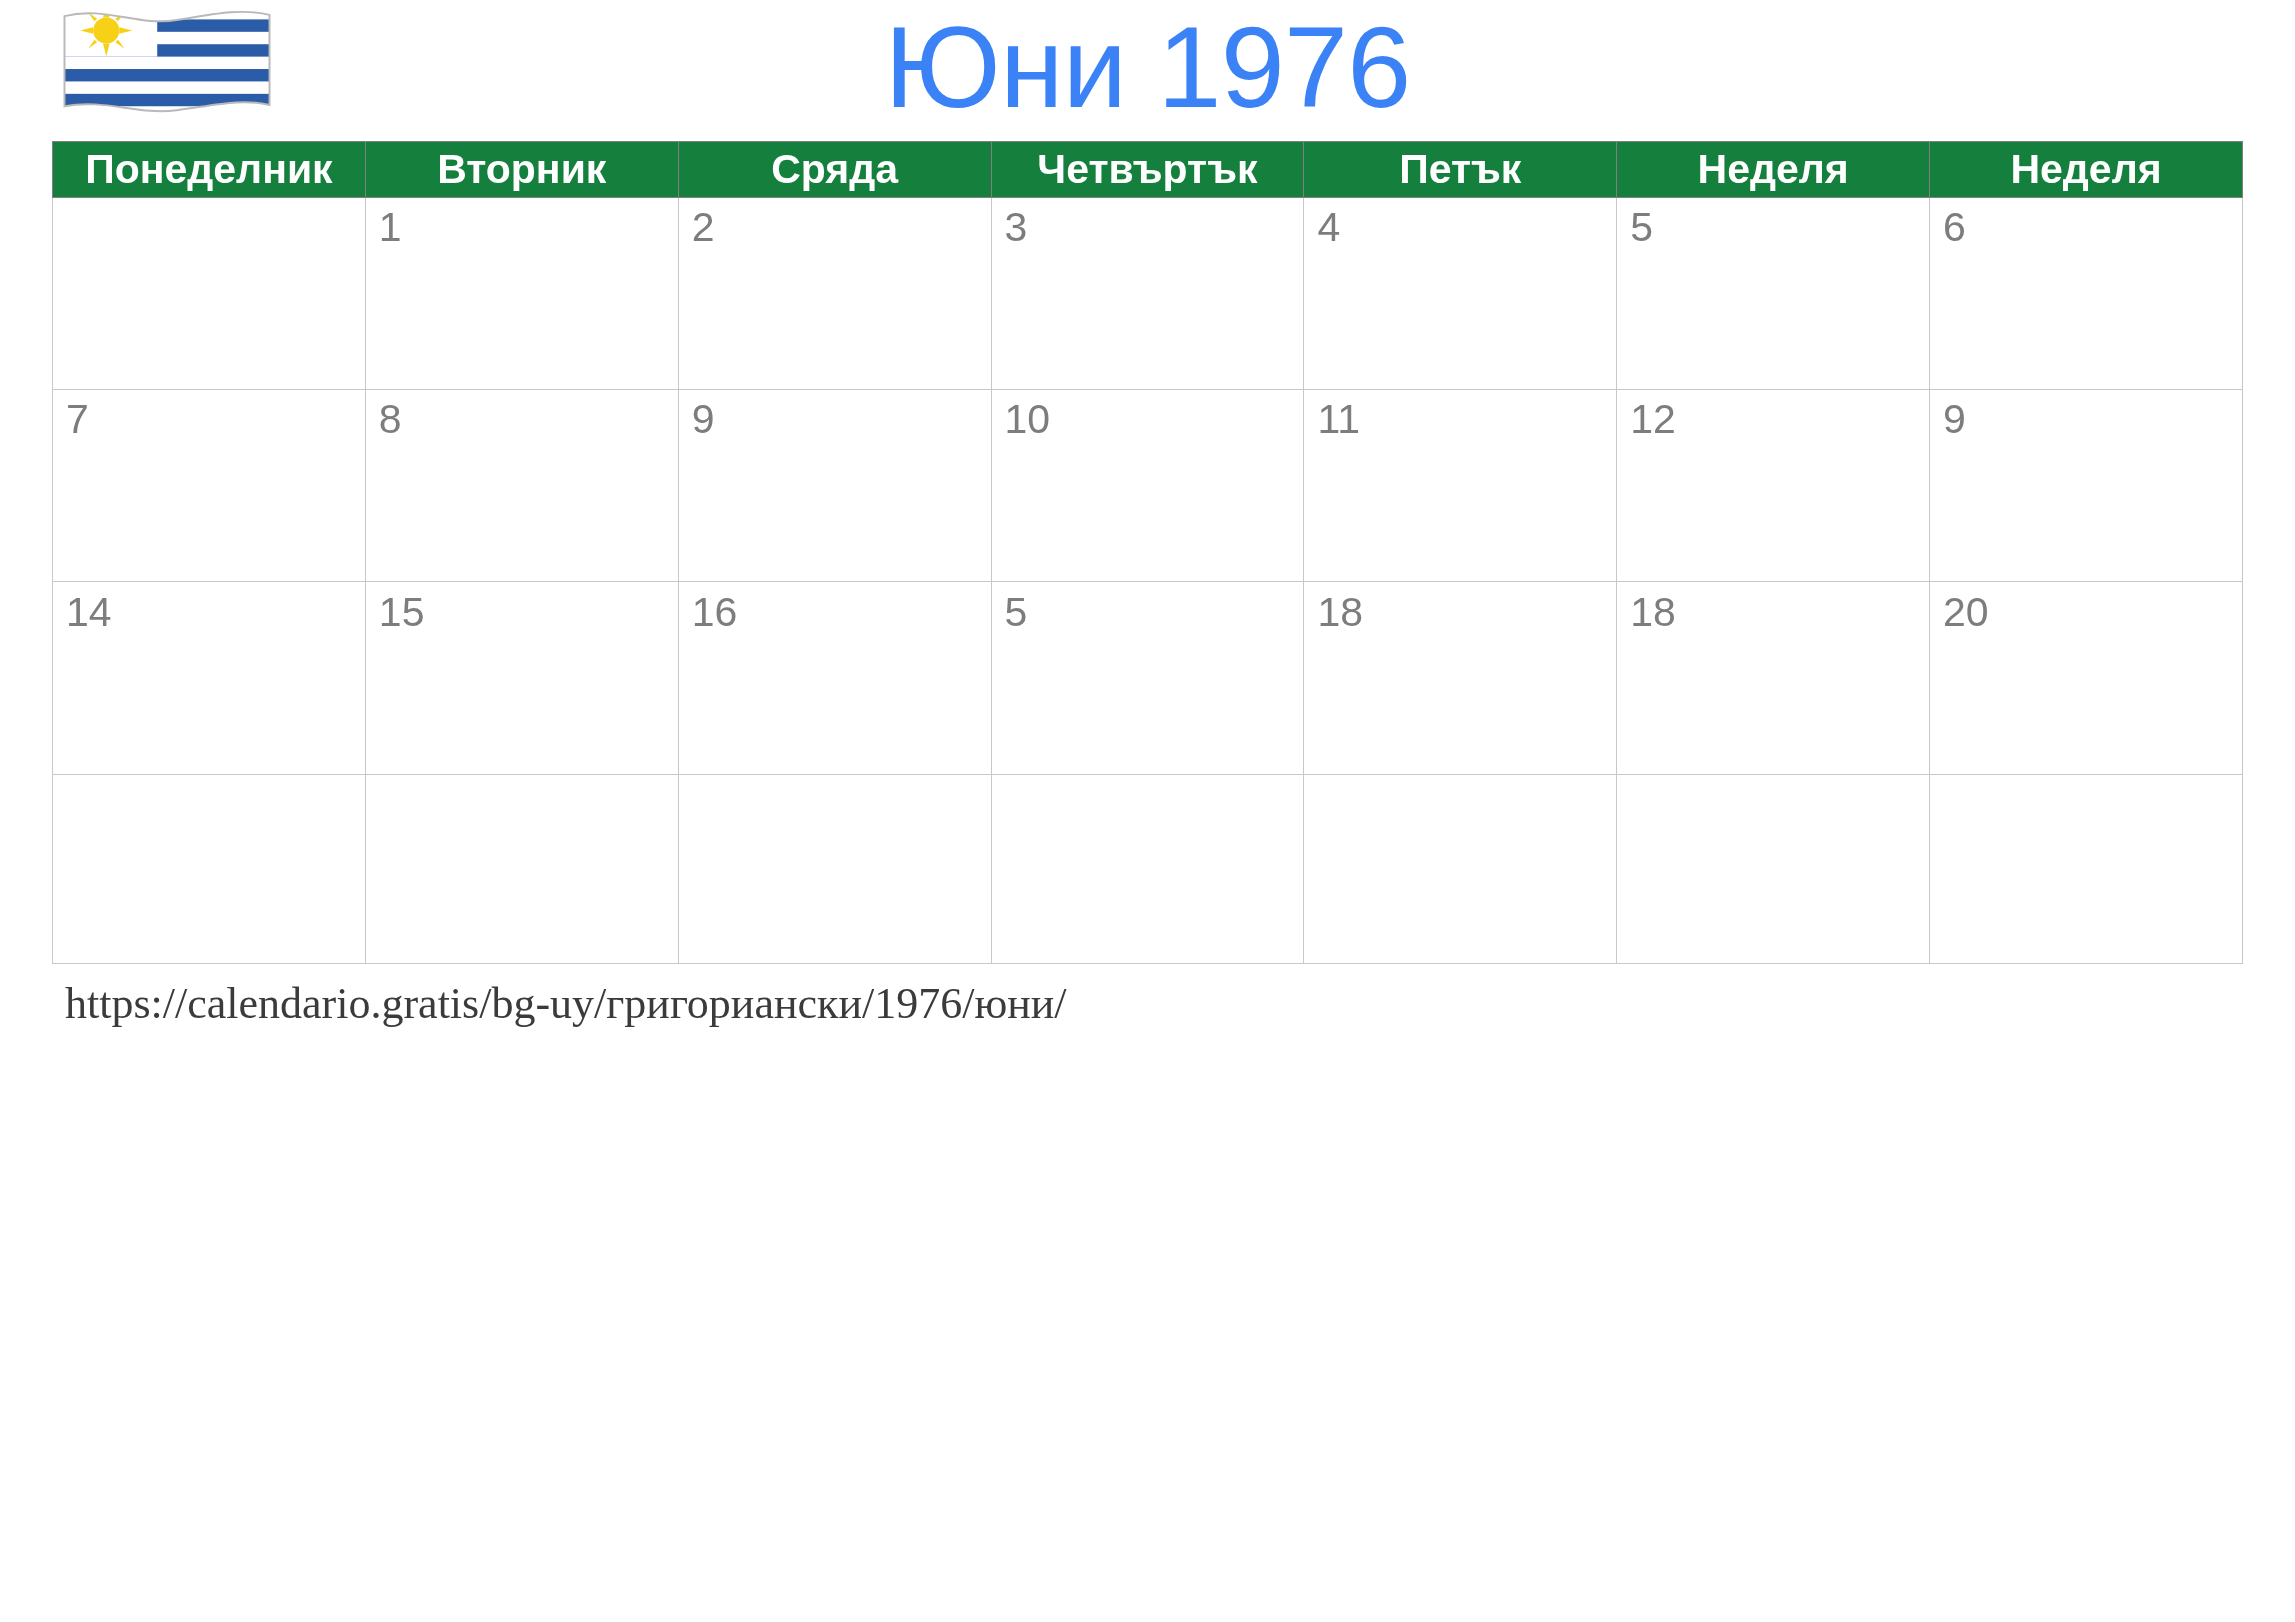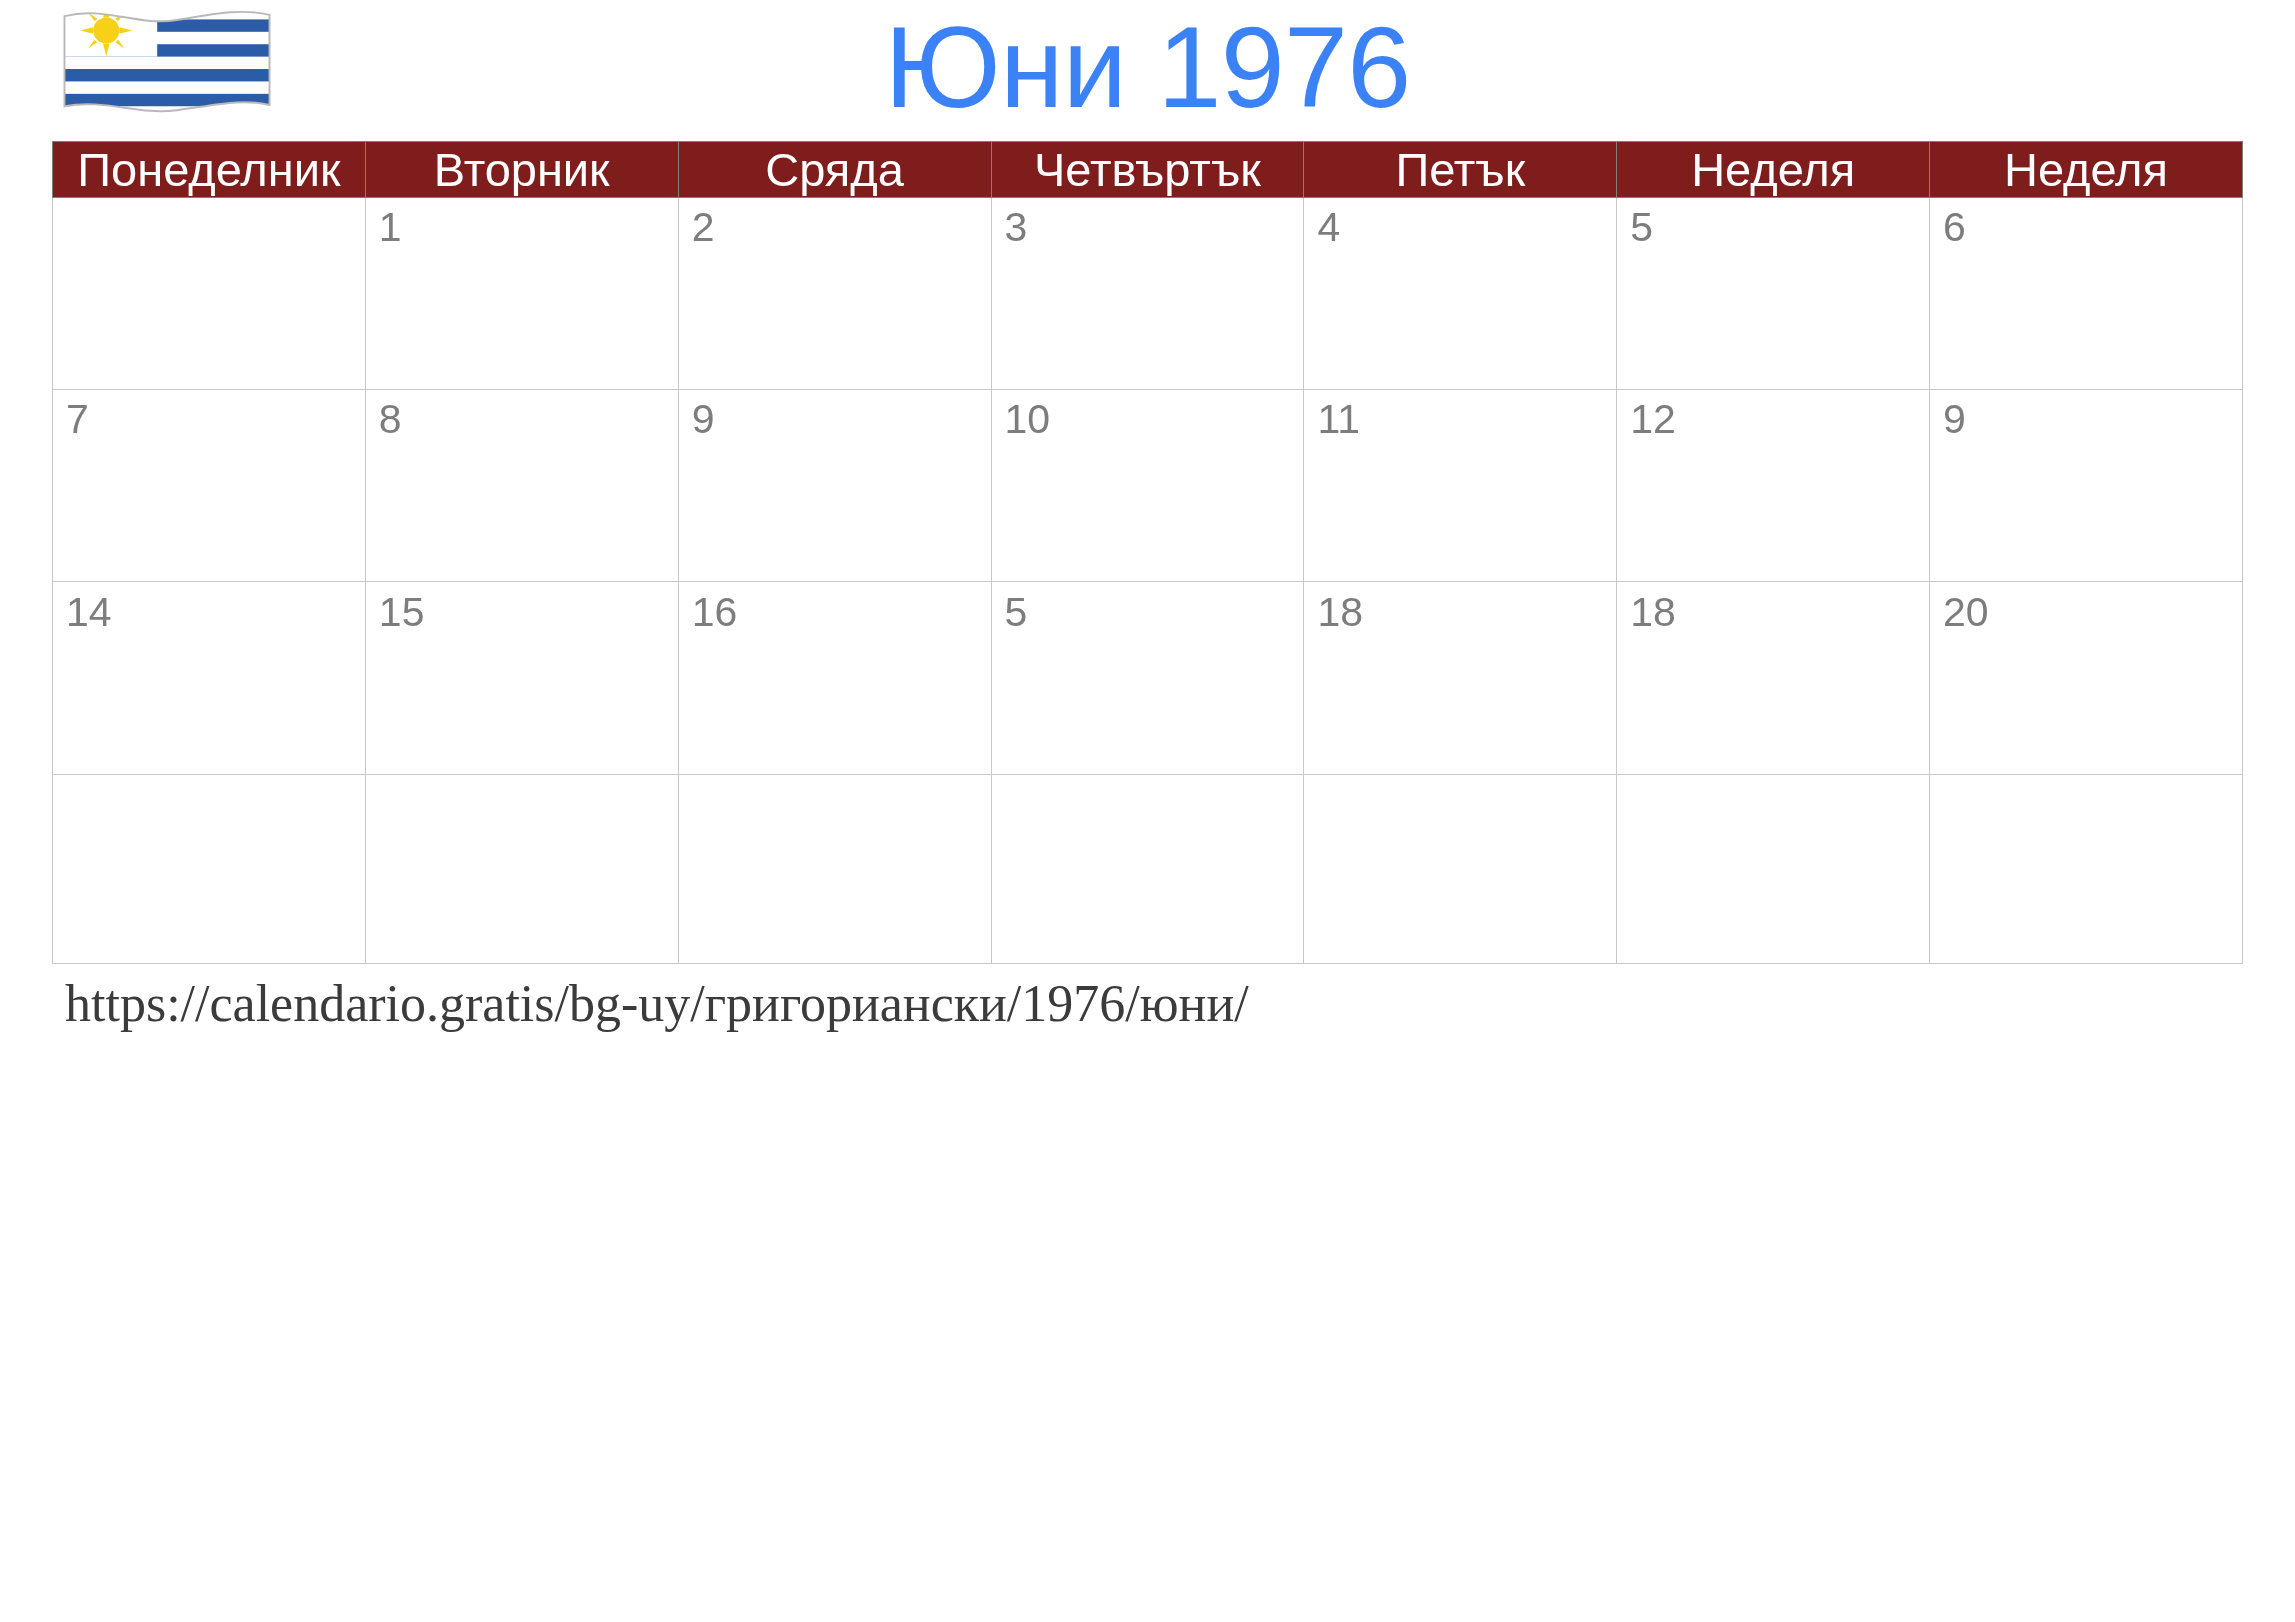--- a/index.html
+++ b/index.html
@@ -42,24 +42,24 @@
     letter-spacing: -0.7px;
     white-space: nowrap;
   }
   
   .cal {
     width: 2191px;
     border-collapse: collapse;
     table-layout: fixed;
   }
   .cal th {
-    background: #7f1d1d;
+    background: #15803d;
     color: #ffffff;
-    font-weight: normal;
-    font-size: 47px;
+    font-weight: bold;
+    font-size: 41px;
     line-height: 55px;
     height: 55px;
     padding: 0;
     text-align: center;
     border: 0.7px solid #808080;
     white-space: nowrap;
     overflow: hidden;
   }
   .cal td {
     border: 0.7px solid #c8c8c8;
@@ -74,21 +74,21 @@
     color: transparent;
   }
   .cal tr.ghost td {
     height: 183px;
     color: #fbfbfb;
   }
   
   .footer {
     margin-top: 11.8px;
     font-family: "Liberation Serif", serif;
-    font-size: 52px;
+    font-size: 44px;
     line-height: 56px;
     color: #3b3b3b;
     padding-left: 13px;
     white-space: nowrap;
   }
 </style>
 </head>
 <body>
 
 <div class="page">

